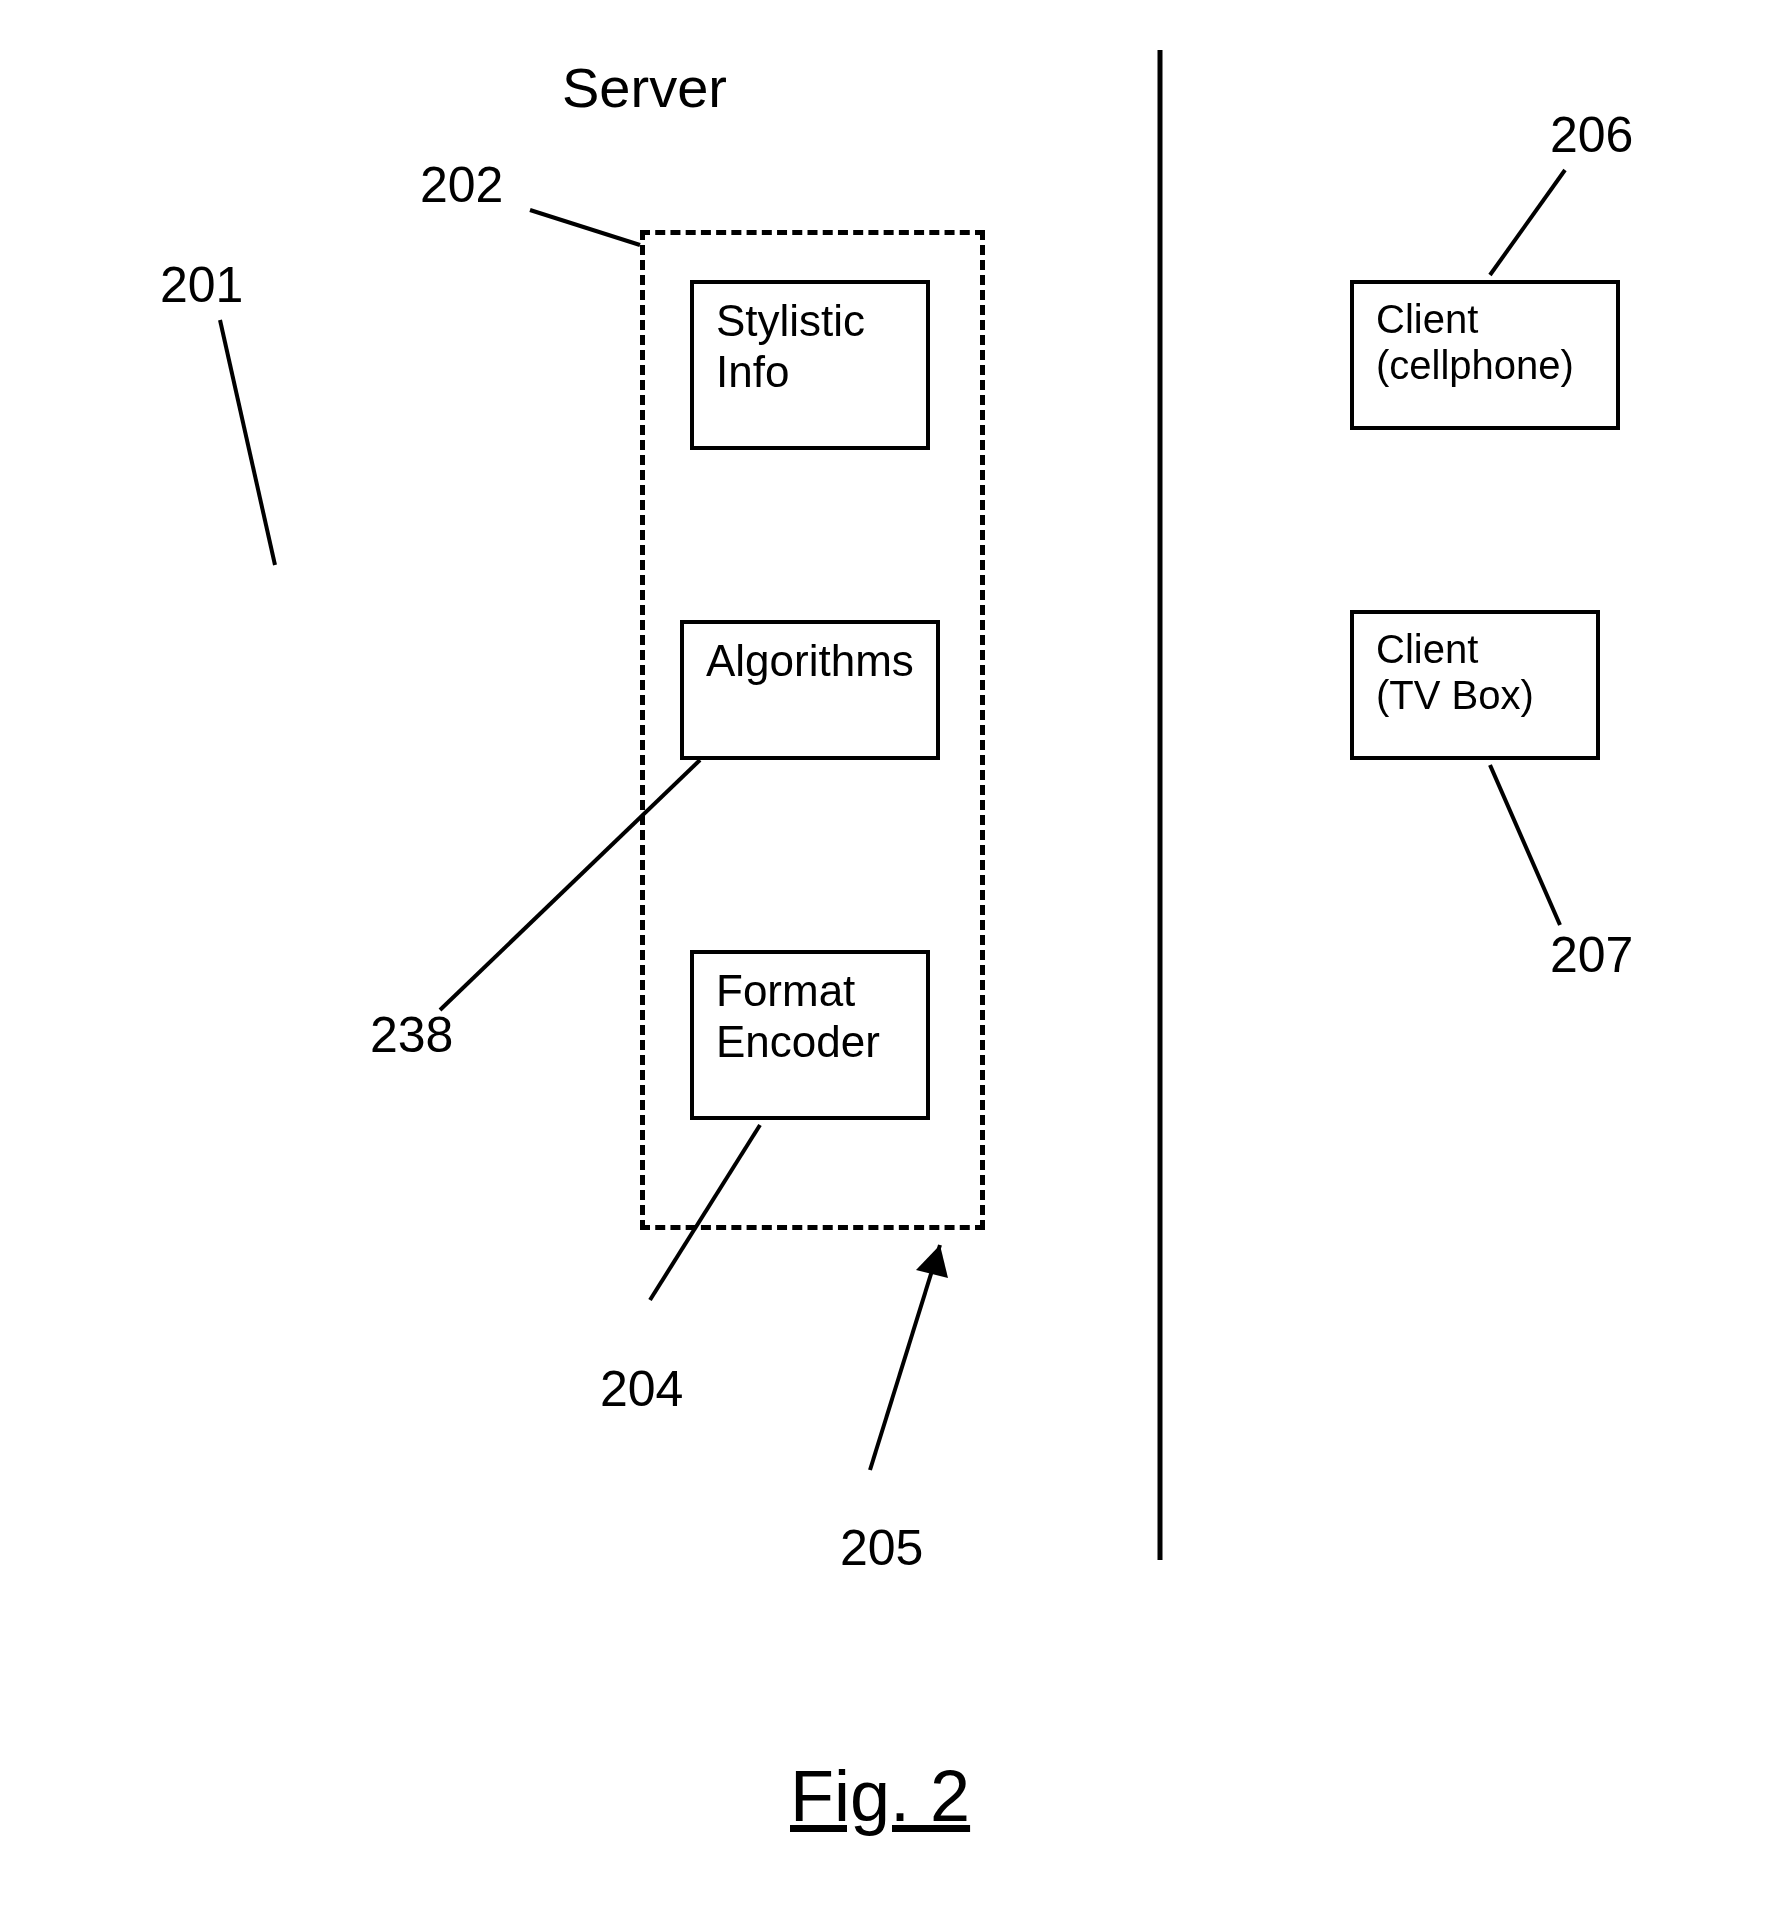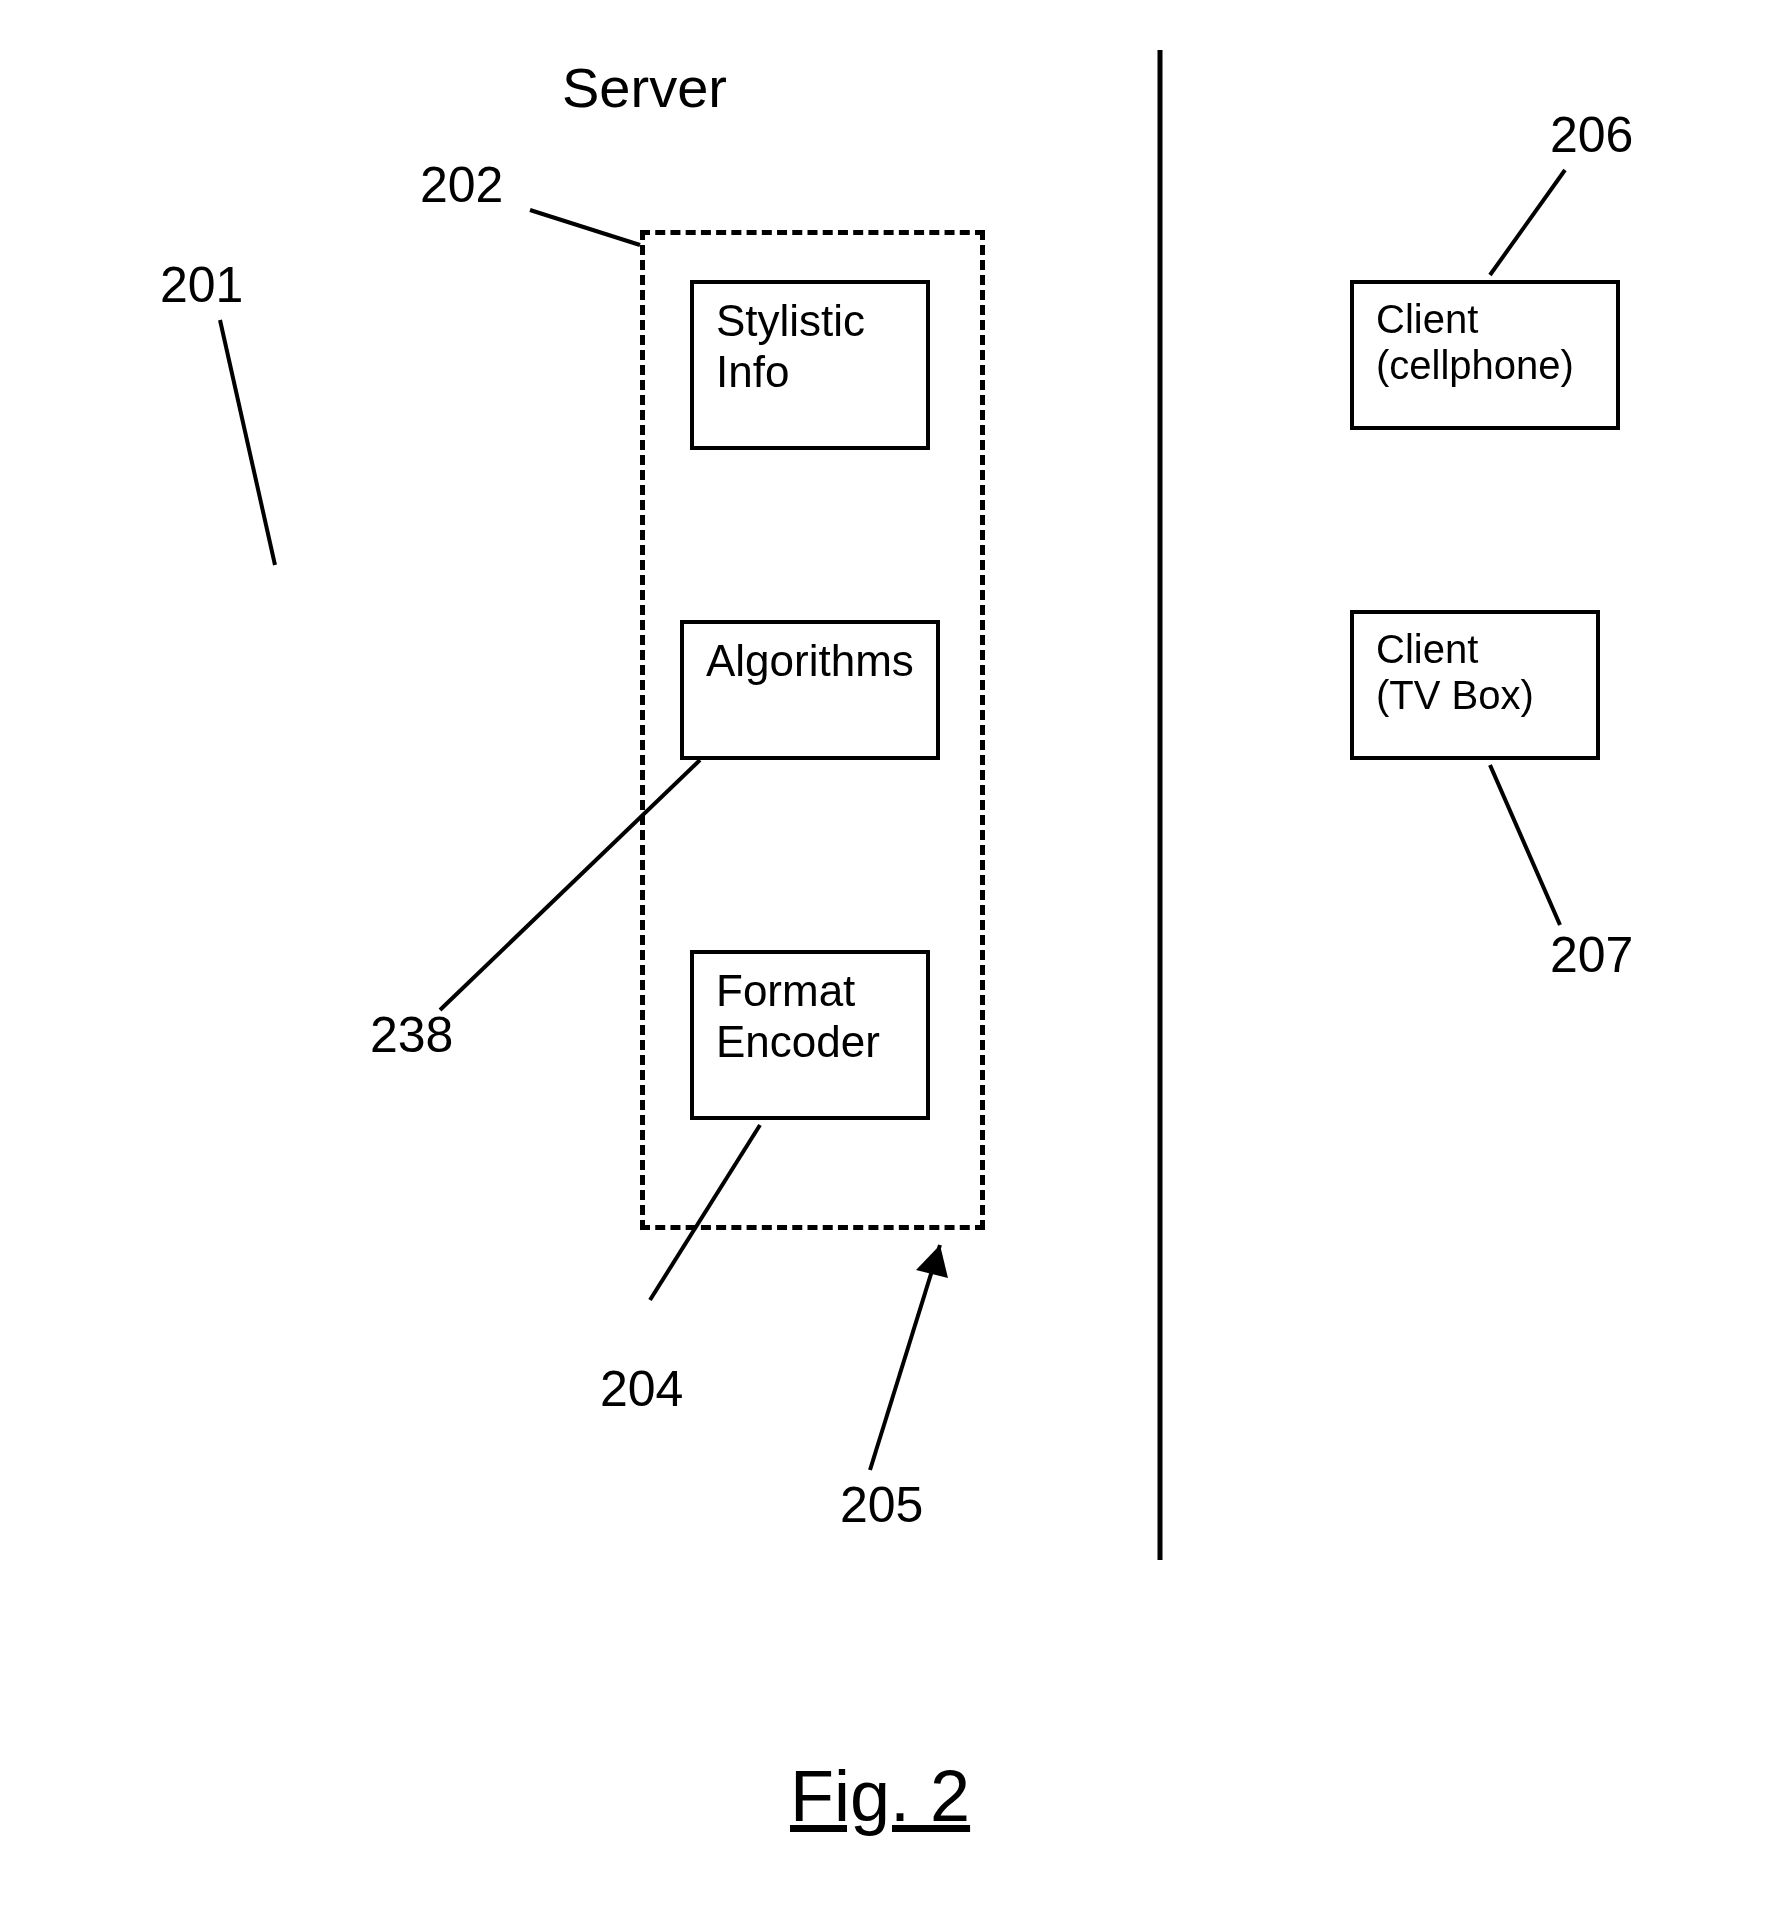--- a/index.html
+++ b/index.html
@@ -57,21 +57,21 @@
 
 <div id="stage">
 
   <div class="label" style="left:516px; top:60px; font-size:56px;margin-left:46px;">Server</div>
 
   <div class="label" style="left:160px; top:260px;">201</div>
   <div class="label" style="left:420px; top:160px;">202</div>
   <div class="label" style="left:1550px; top:110px;">206</div>
   <div class="label" style="left:370px; top:1010px;">238</div>
   <div class="label" style="left:600px; top:1336px;margin-top:28px;">204</div>
-  <div class="label" style="left:840px; top:1480px;">205</div>
+  <div class="label" style="left:840px; top:1523px;">205</div>
   <div class="label" style="left:1550px; top:930px;">207</div>
 
   <div class="dashed-box" style="left:640px; top:230px; width:345px; height:1000px;"></div>
 
 
   <div class="box" style="left:690px; top:280px; width:240px; height:170px;">Stylistic
 Info</div>
 
   <div class="box" style="left:680px; top:620px; width:260px; height:140px;">Algorithms</div>
 

